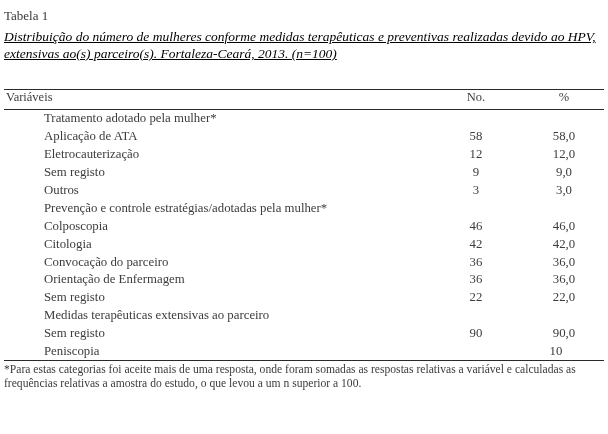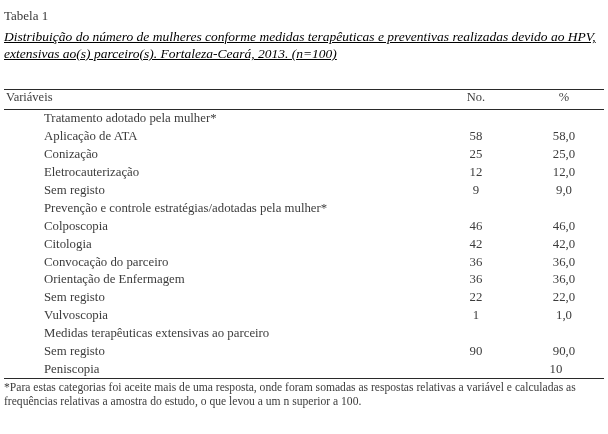--- a/index.html
+++ b/index.html
@@ -92,33 +92,33 @@
       <span class="cell-var">Tratamento adotado pela mulher*</span>
       <span class="cell-no"></span>
       <span class="cell-pct"></span>
     </div>
     <div class="trow">
       <span class="cell-var">Aplicação de ATA</span>
       <span class="cell-no">58</span>
       <span class="cell-pct">58,0</span>
     </div>
     <div class="trow">
-      <span class="cell-var">Conização</span>
-      <span class="cell-no">25</span>
-      <span class="cell-pct">25,0</span>
-    </div>
-    <div class="trow">
       <span class="cell-var">Eletrocauterização</span>
       <span class="cell-no">12</span>
       <span class="cell-pct">12,0</span>
     </div>
     <div class="trow">
       <span class="cell-var">Sem registo</span>
       <span class="cell-no">9</span>
       <span class="cell-pct">9,0</span>
+    </div>
+    <div class="trow">
+      <span class="cell-var">Outros</span>
+      <span class="cell-no">3</span>
+      <span class="cell-pct">3,0</span>
     </div>
     <div class="trow">
       <span class="cell-var">Prevenção e controle estratégias/adotadas pela mulher*</span>
       <span class="cell-no"></span>
       <span class="cell-pct"></span>
     </div>
     <div class="trow">
       <span class="cell-var">Colposcopia</span>
       <span class="cell-no">46</span>
       <span class="cell-pct">46,0</span>
@@ -137,25 +137,20 @@
       <span class="cell-var">Orientação de Enfermagem</span>
       <span class="cell-no">36</span>
       <span class="cell-pct">36,0</span>
     </div>
     <div class="trow">
       <span class="cell-var">Sem registo</span>
       <span class="cell-no">22</span>
       <span class="cell-pct">22,0</span>
     </div>
     <div class="trow">
-      <span class="cell-var">Vulvoscopia</span>
-      <span class="cell-no">1</span>
-      <span class="cell-pct">1,0</span>
-    </div>
-    <div class="trow">
       <span class="cell-var">Medidas terapêuticas extensivas ao parceiro</span>
       <span class="cell-no"></span>
       <span class="cell-pct"></span>
     </div>
     <div class="trow">
       <span class="cell-var">Sem registo</span>
       <span class="cell-no">90</span>
       <span class="cell-pct">90,0</span>
     </div>
     <div class="trow">

